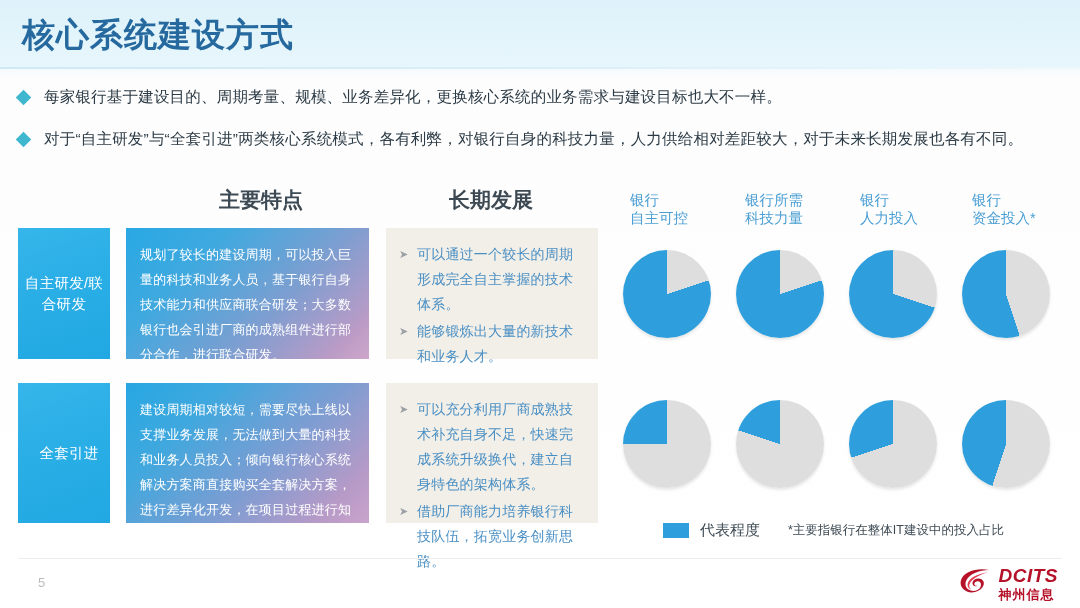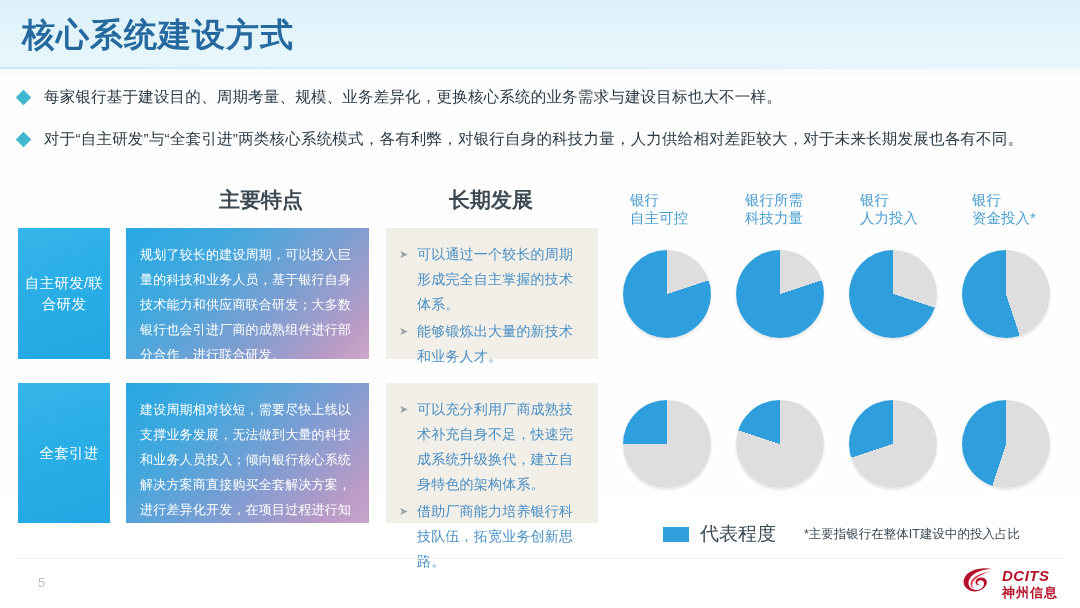--- a/index.html
+++ b/index.html
@@ -167,21 +167,21 @@
     display: flex;
     align-items: center;
     white-space: nowrap;
   }
   #legend-swatch {
     width: 26px; height: 15px;
     background: #2e9fdc;
     margin-right: 11px;
   }
   #legend-label {
-    font-size: 19px;
+    font-size: 15px;
     color: #3d4a54;
     margin-right: 28px;
   }
   #legend-note {
     font-size: 12.5px;
     color: #3d4a54;
   }
 
   
   #footer-rule {
@@ -202,21 +202,21 @@
     display: flex;
     align-items: center;
   }
   #logo-mark { flex: none; margin-right: 7px; }
   #logo-text {
     display: flex;
     flex-direction: column;
     line-height: 1;
   }
   #logo-name {
-    font-size: 15px;
+    font-size: 19px;
     font-weight: bold;
     font-style: italic;
     color: #b5122a;
     letter-spacing: .5px;
   }
   #logo-sub {
     font-size: 13px;
     font-weight: bold;
     color: #b5122a;
     letter-spacing: 1px;

